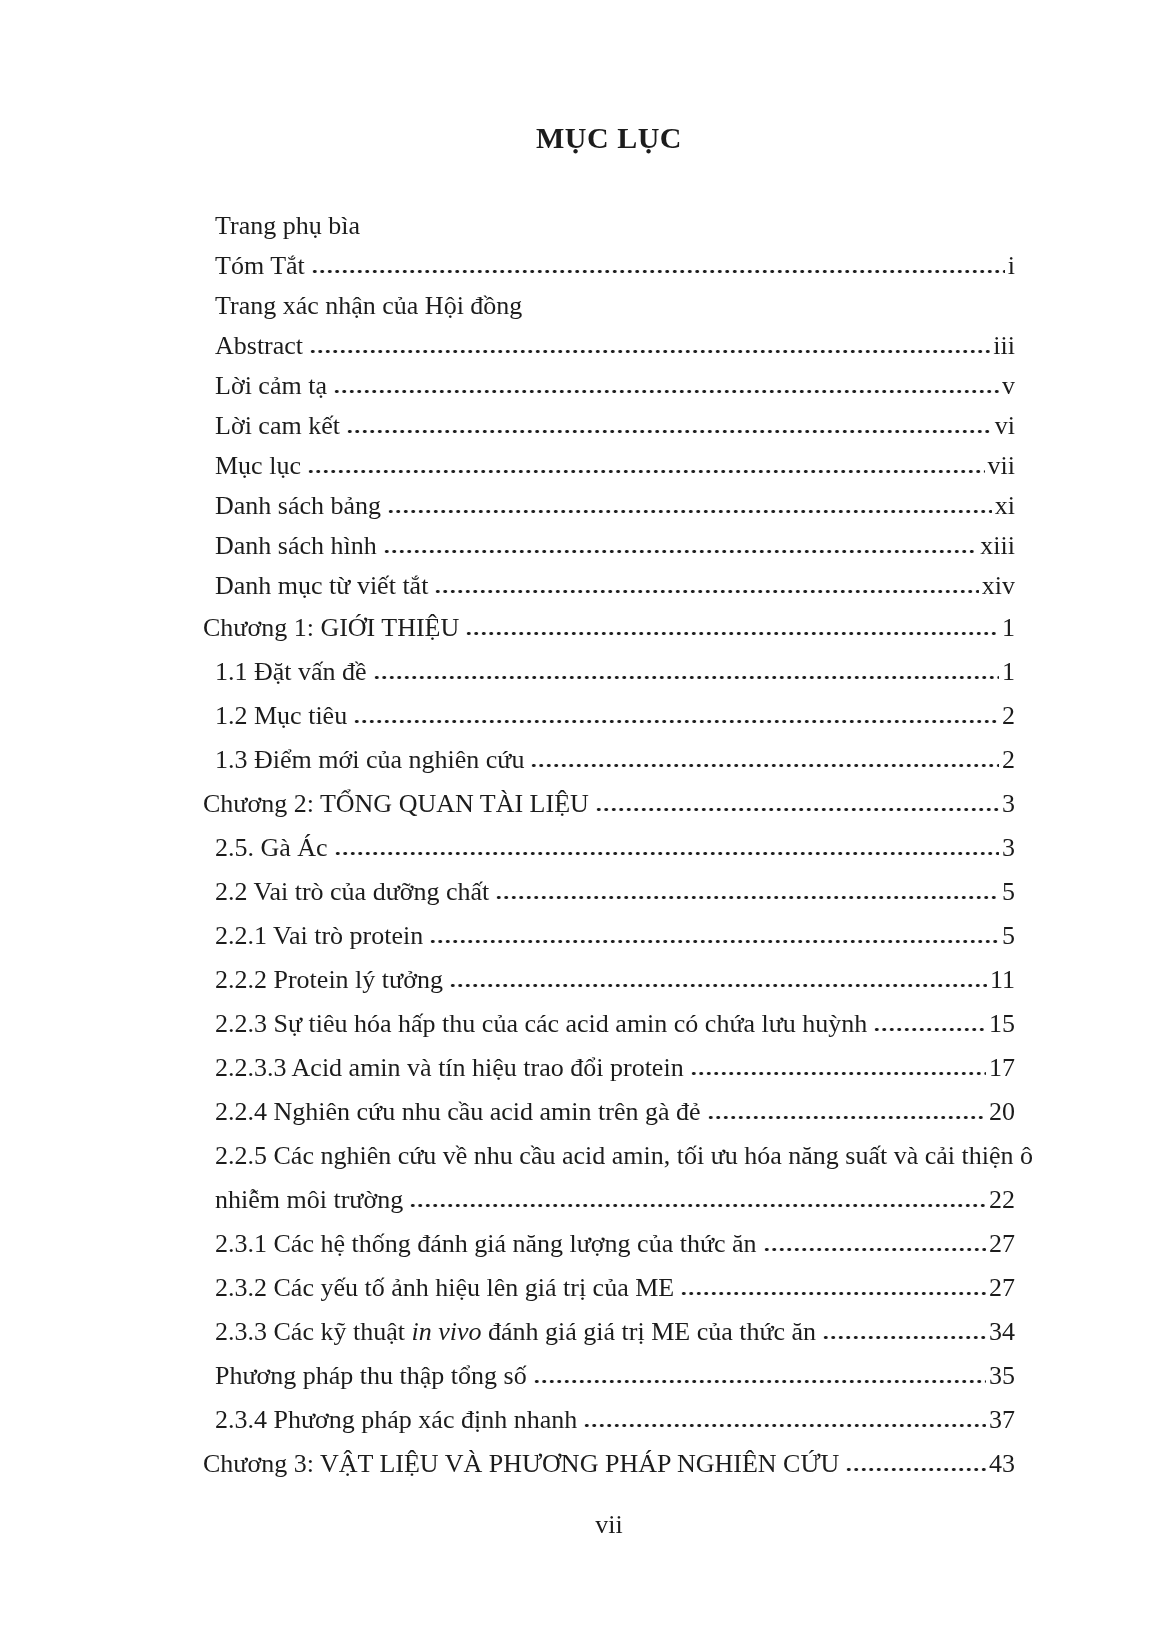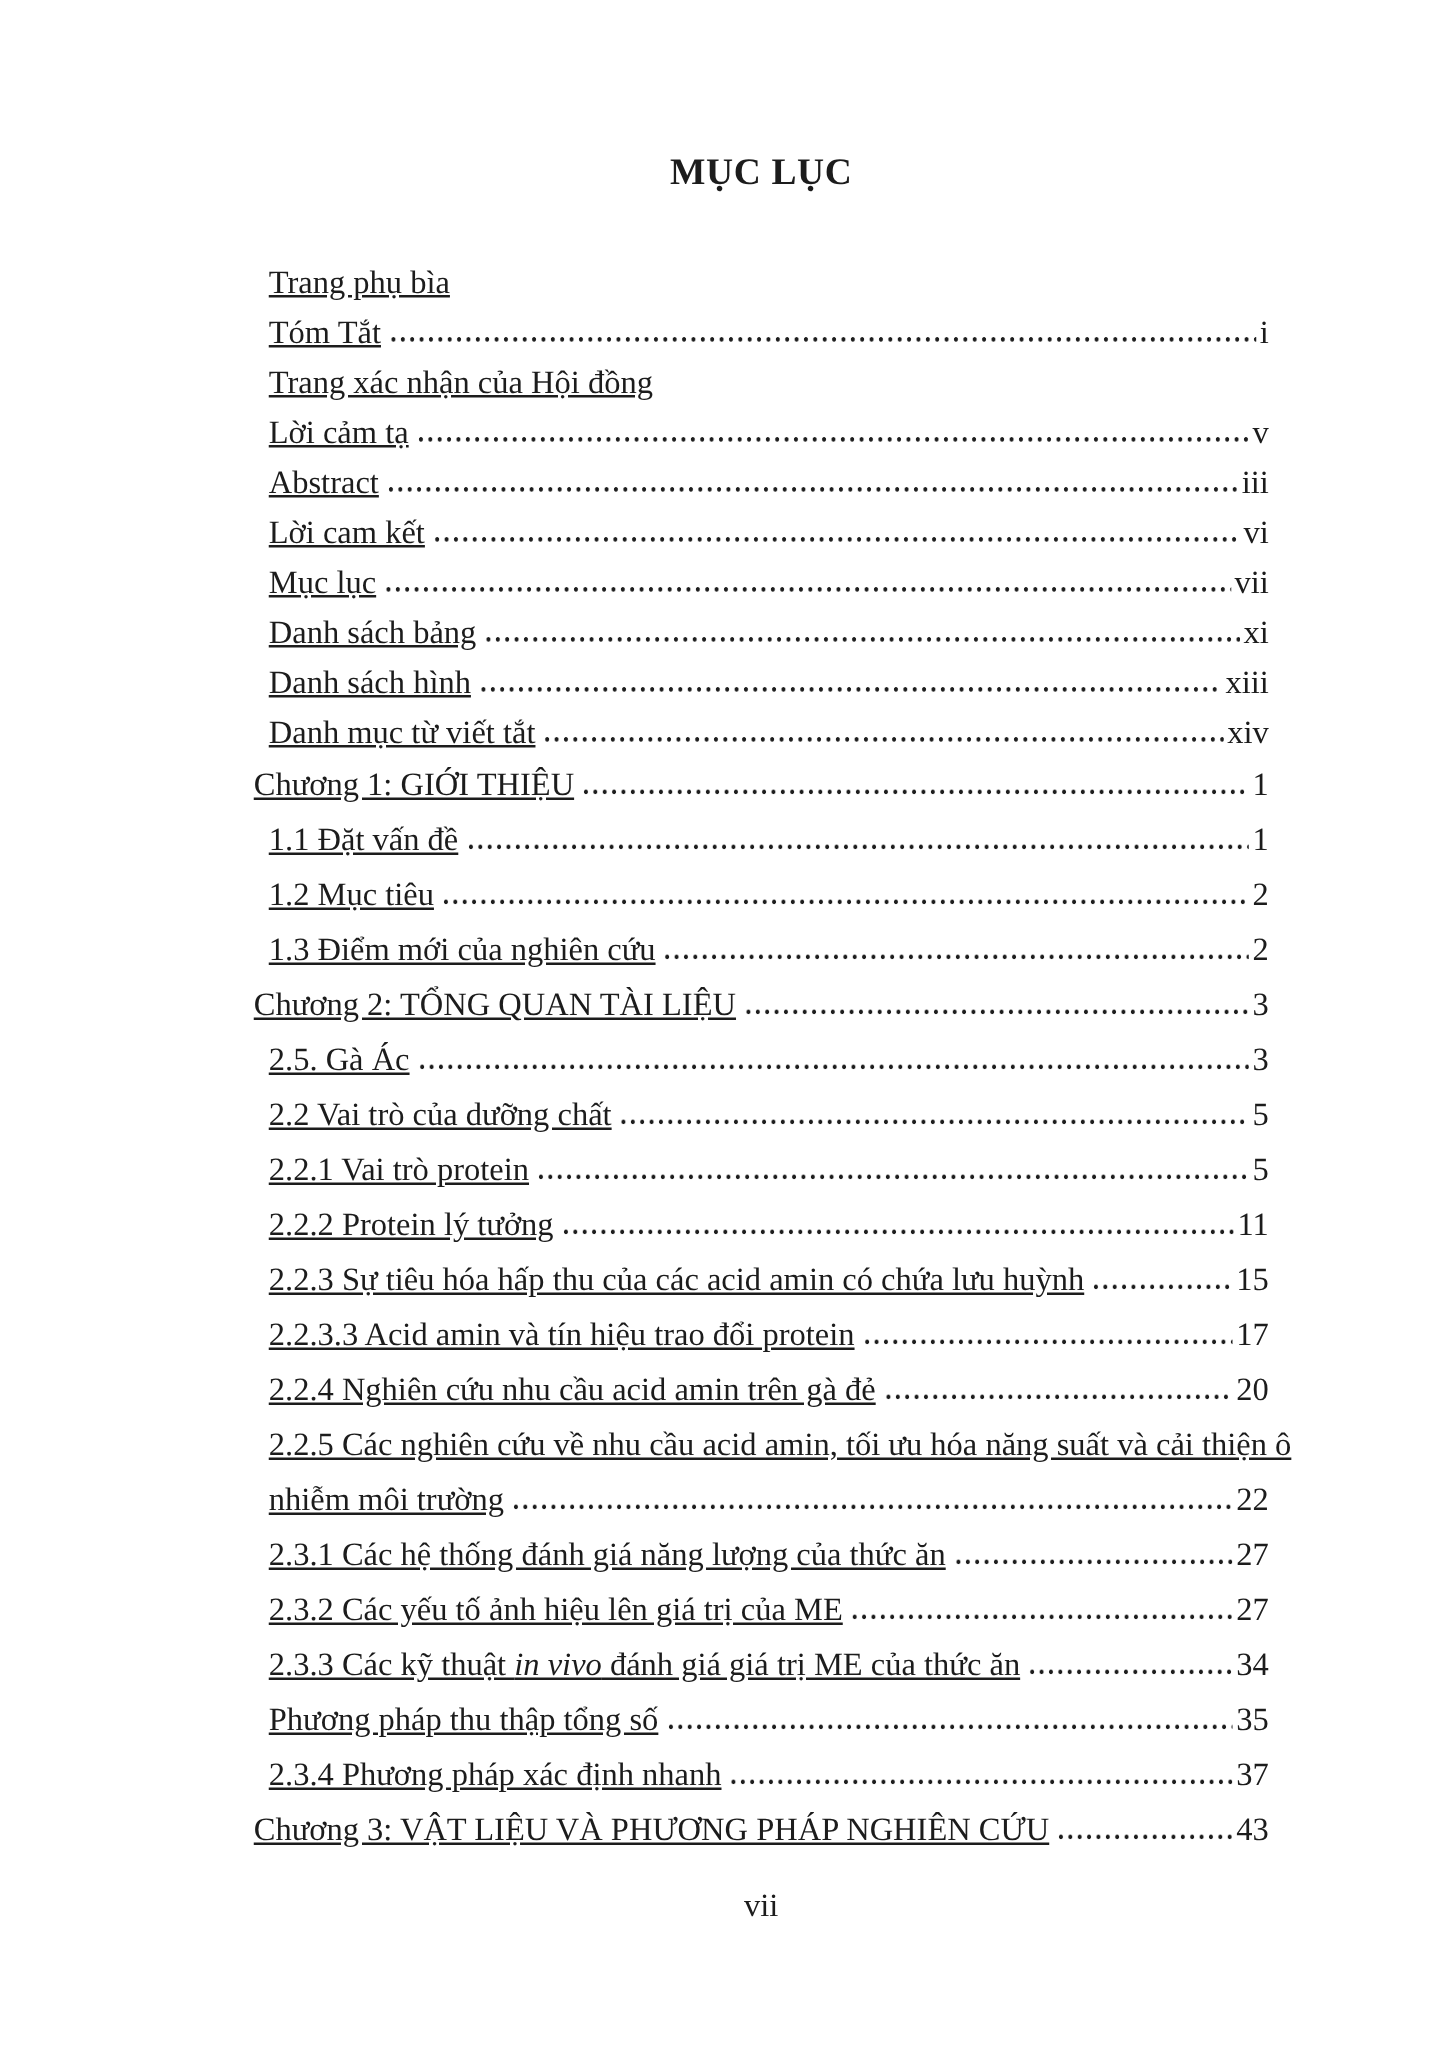--- a/index.html
+++ b/index.html
@@ -39,21 +39,20 @@
     line-height: 44px;
     font-size: 26px;
   }
   .toc-row.front {
     height: 40px;
     line-height: 40px;
   }
   .toc-row .label {
     white-space: nowrap;
     padding-left: 12px;
-    text-decoration: underline;
   }
   .toc-row.chapter .label {
     padding-left: 0;
     text-align: center;
   }
   .toc-row .label .italic {
     font-style: italic;
   }
   .leader {
     flex: 1 1 auto;
@@ -88,28 +87,28 @@
       </div>
       <div class="toc-row front">
         <span class="label">Tóm Tắt</span>
         <span class="leader"></span>
         <span class="pagenum">i</span>
       </div>
       <div class="toc-row front">
         <span class="label">Trang xác nhận của Hội đồng</span>
       </div>
       <div class="toc-row front">
+        <span class="label">Abstract</span>
+        <span class="leader"></span>
+        <span class="pagenum">iii</span>
+      </div>
+      <div class="toc-row front">
         <span class="label">Lời cảm tạ</span>
         <span class="leader"></span>
         <span class="pagenum">v</span>
-      </div>
-      <div class="toc-row front">
-        <span class="label">Abstract</span>
-        <span class="leader"></span>
-        <span class="pagenum">iii</span>
       </div>
       <div class="toc-row front">
         <span class="label">Lời cam kết</span>
         <span class="leader"></span>
         <span class="pagenum">vi</span>
       </div>
       <div class="toc-row front">
         <span class="label">Mục lục</span>
         <span class="leader"></span>
         <span class="pagenum">vii</span>

